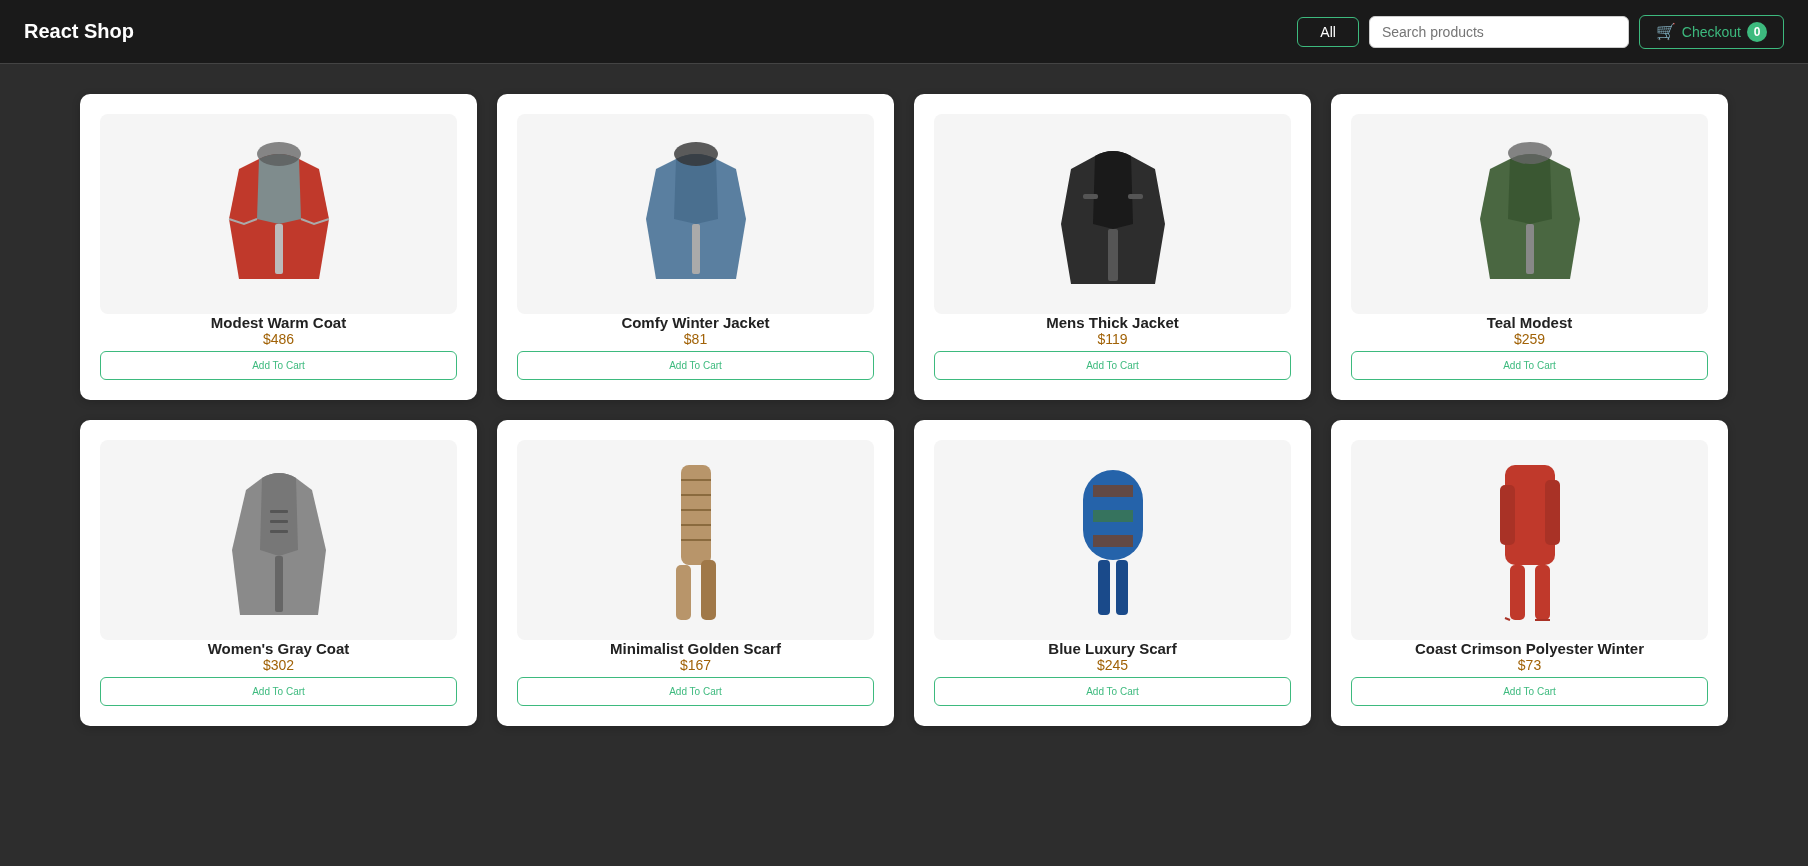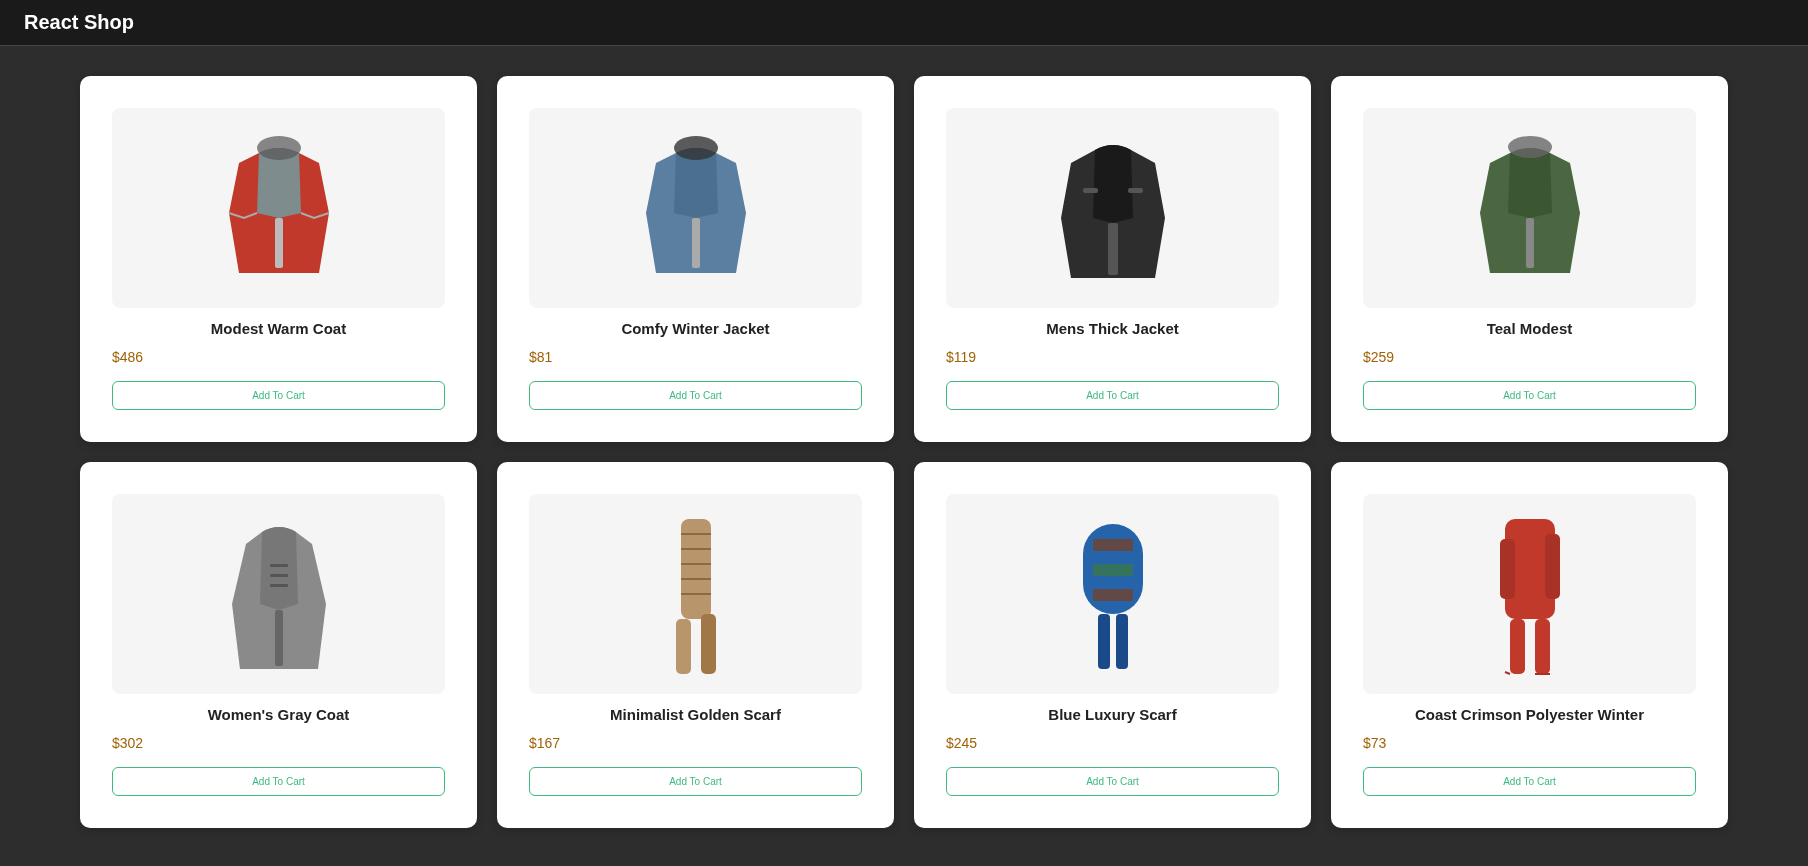--- a/index.html
+++ b/index.html
@@ -6,21 +6,21 @@
     body {
       background-color: #2d2d2d;
       font-family: Arial, sans-serif;
       min-height: 866px;
     }
     header {
       background-color: #1a1a1a;
       display: flex;
       align-items: center;
       padding: 0 24px;
-      height: 46px;
+      height: 64px;
       border-bottom: 1px solid #444;
     }
     .logo {
       color: #ffffff;
       font-size: 20px;
       font-weight: bold;
       flex: 1;
     }
     .header-controls {
       display: flex;
@@ -77,24 +77,24 @@
       display: grid;
       grid-template-columns: repeat(4, 1fr);
       gap: 20px;
       padding: 30px 80px;
       max-width: 1808px;
       margin: 0 auto;
     }
     .product-card {
       background: #ffffff;
       border-radius: 10px;
-      padding: 32px;
+      padding: 20px;
       display: flex;
       flex-direction: column;
-      gap: 12px;
+      align-items: center;
       box-shadow: 0 2px 8px rgba(0,0,0,0.2);
     }
     .product-image-container {
       width: 100%;
       height: 200px;
       display: flex;
       align-items: center;
       justify-content: center;
       background: #f5f5f5;
       border-radius: 8px;
@@ -120,20 +120,29 @@
       font-size: 10px;
       cursor: pointer;
       margin-top: 4px;
     }
   </style>
 </head>
 <body>
 
 <header>
   <div class="logo">React Shop</div>
+  <div class="header-controls">
+    <button class="filter-btn">All</button>
+    <input class="search-input" type="text" placeholder="Search products" style="">
+    <button class="checkout-btn">
+      <span class="cart-icon">🛒</span>
+      <span>Checkout</span>
+      <span class="cart-badge">0</span>
+    </button>
+  </div>
 </header>
 
 <div class="products-grid" id="products-grid">
 <div class="product-card">
     <div class="product-image-container">
       <svg viewBox="0 0 120 150" width="120" height="150">
       <path d="M20,30 L10,80 L20,140 L100,140 L110,80 L100,30 L80,20 Q60,10 40,20 Z" fill="#c0392b"></path>
       <path d="M40,20 L38,80 L60,85 L82,80 L80,20 Q60,10 40,20Z" fill="#7f8c8d"></path>
       <path d="M10,80 L25,85 L38,80" fill="none" stroke="#aaa" stroke-width="2"></path>
       <path d="M82,80 L95,85 L110,80" fill="none" stroke="#aaa" stroke-width="2"></path>

